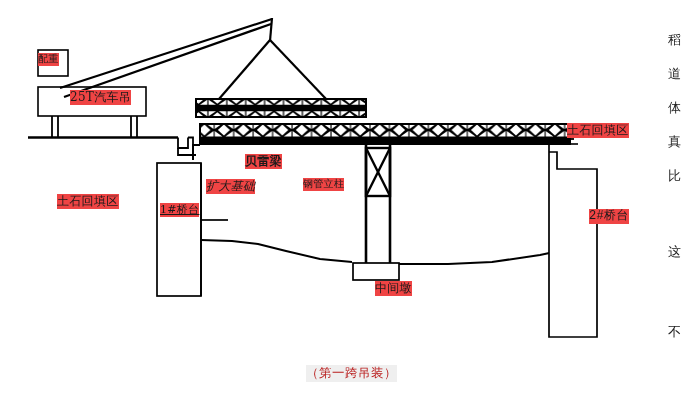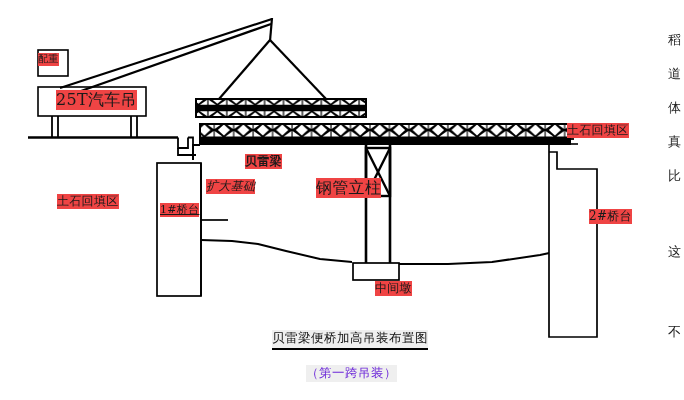--- a/index.html
+++ b/index.html
@@ -42,21 +42,21 @@
     white-space: nowrap;
     background: #efefef;
     border-bottom: 2px solid #000;
     padding-bottom: 1px;
     letter-spacing: 0.5px;
   }
   .caption-sub {
     position: absolute;
     font-family: "DejaVu Serif", serif;
     font-size: 12.5px;
-    color: #6d28d9;
+    color: #b91c1c;
     white-space: nowrap;
     background: #efefef;
     letter-spacing: 0.5px;
   }
   .edge-col {
     position: absolute;
     right: 0px;
     top: 0;
     width: 22px;
     height: 400px;
@@ -166,39 +166,38 @@
 
       <path d="M 549 144 L 549 152 L 557 152 L 557 169 L 597 169 L 597 337 L 549 337 L 549 144" fill="#fff" stroke="#000" stroke-width="1.7"></path>
 
       <line x1="570" y1="139" x2="574" y2="139" stroke="#000" stroke-width="1.8"></line>
       <line x1="566" y1="144" x2="578" y2="144" stroke="#000" stroke-width="1.6"></line>
     </g>
   </svg>
 
   <div class="lbl" style="left:38px; top:53px; font-size:10px;">配重</div>
 
-  <div class="lbl" style="left:56px; top:90px; font-size:16px;">25T汽车吊</div>
+  <div class="lbl" style="left:70px; top:90px; font-size:12px;">25T汽车吊</div>
 
   <div class="lbl" style="left:57px; top:194px; font-size:12px;">土石回填区</div>
 
   <div class="lbl" style="left:567px; top:123px; font-size:12px;">土石回填区</div>
 
   <div class="lbl" style="left:160px; top:203px; font-size:11px;text-decoration:underline;">1#桥台</div>
 
-  <div class="lbl" style="left:589px; top:209px; font-size:12px;">2#桥台</div>
+  <div class="lbl" style="left:589px; top:209px; font-size:12px;font-family:Liberation Mono, monospace;">2#桥台</div>
 
   <div class="lbl" style="left:206px; top:179px; font-size:12px;font-style:italic;">扩大基础</div>
 
   <div class="lbl" style="left:245px; top:154px; font-size:12px;font-weight:bold;">贝雷梁</div>
 
-  <div class="lbl" style="left:303px; top:178px; font-size:16px;margin-left:13px;">钢管立柱</div>
+  <div class="lbl" style="left:303px; top:178px; font-size:10px;">钢管立柱</div>
 
   <div class="lbl" style="left:367px; top:281px; font-size:12px;margin-left:8px;">中间墩</div>
 
-  <div class="caption-main" style="left:272px; top:330px;">贝雷梁便桥加高吊装布置图</div>
 
   <div class="caption-sub" style="left:306px; top:365px;">（第一跨吊装）</div>
 
   <div class="edge-col">
     <div class="edge-ch" style="top:31px;">稻</div>
     <div class="edge-ch" style="top:65px;">道</div>
     <div class="edge-ch" style="top:99px;">体</div>
     <div class="edge-ch" style="top:133px;">真</div>
     <div class="edge-ch" style="top:167px;">比</div>
     <div class="edge-ch" style="top:243px;">这</div>

